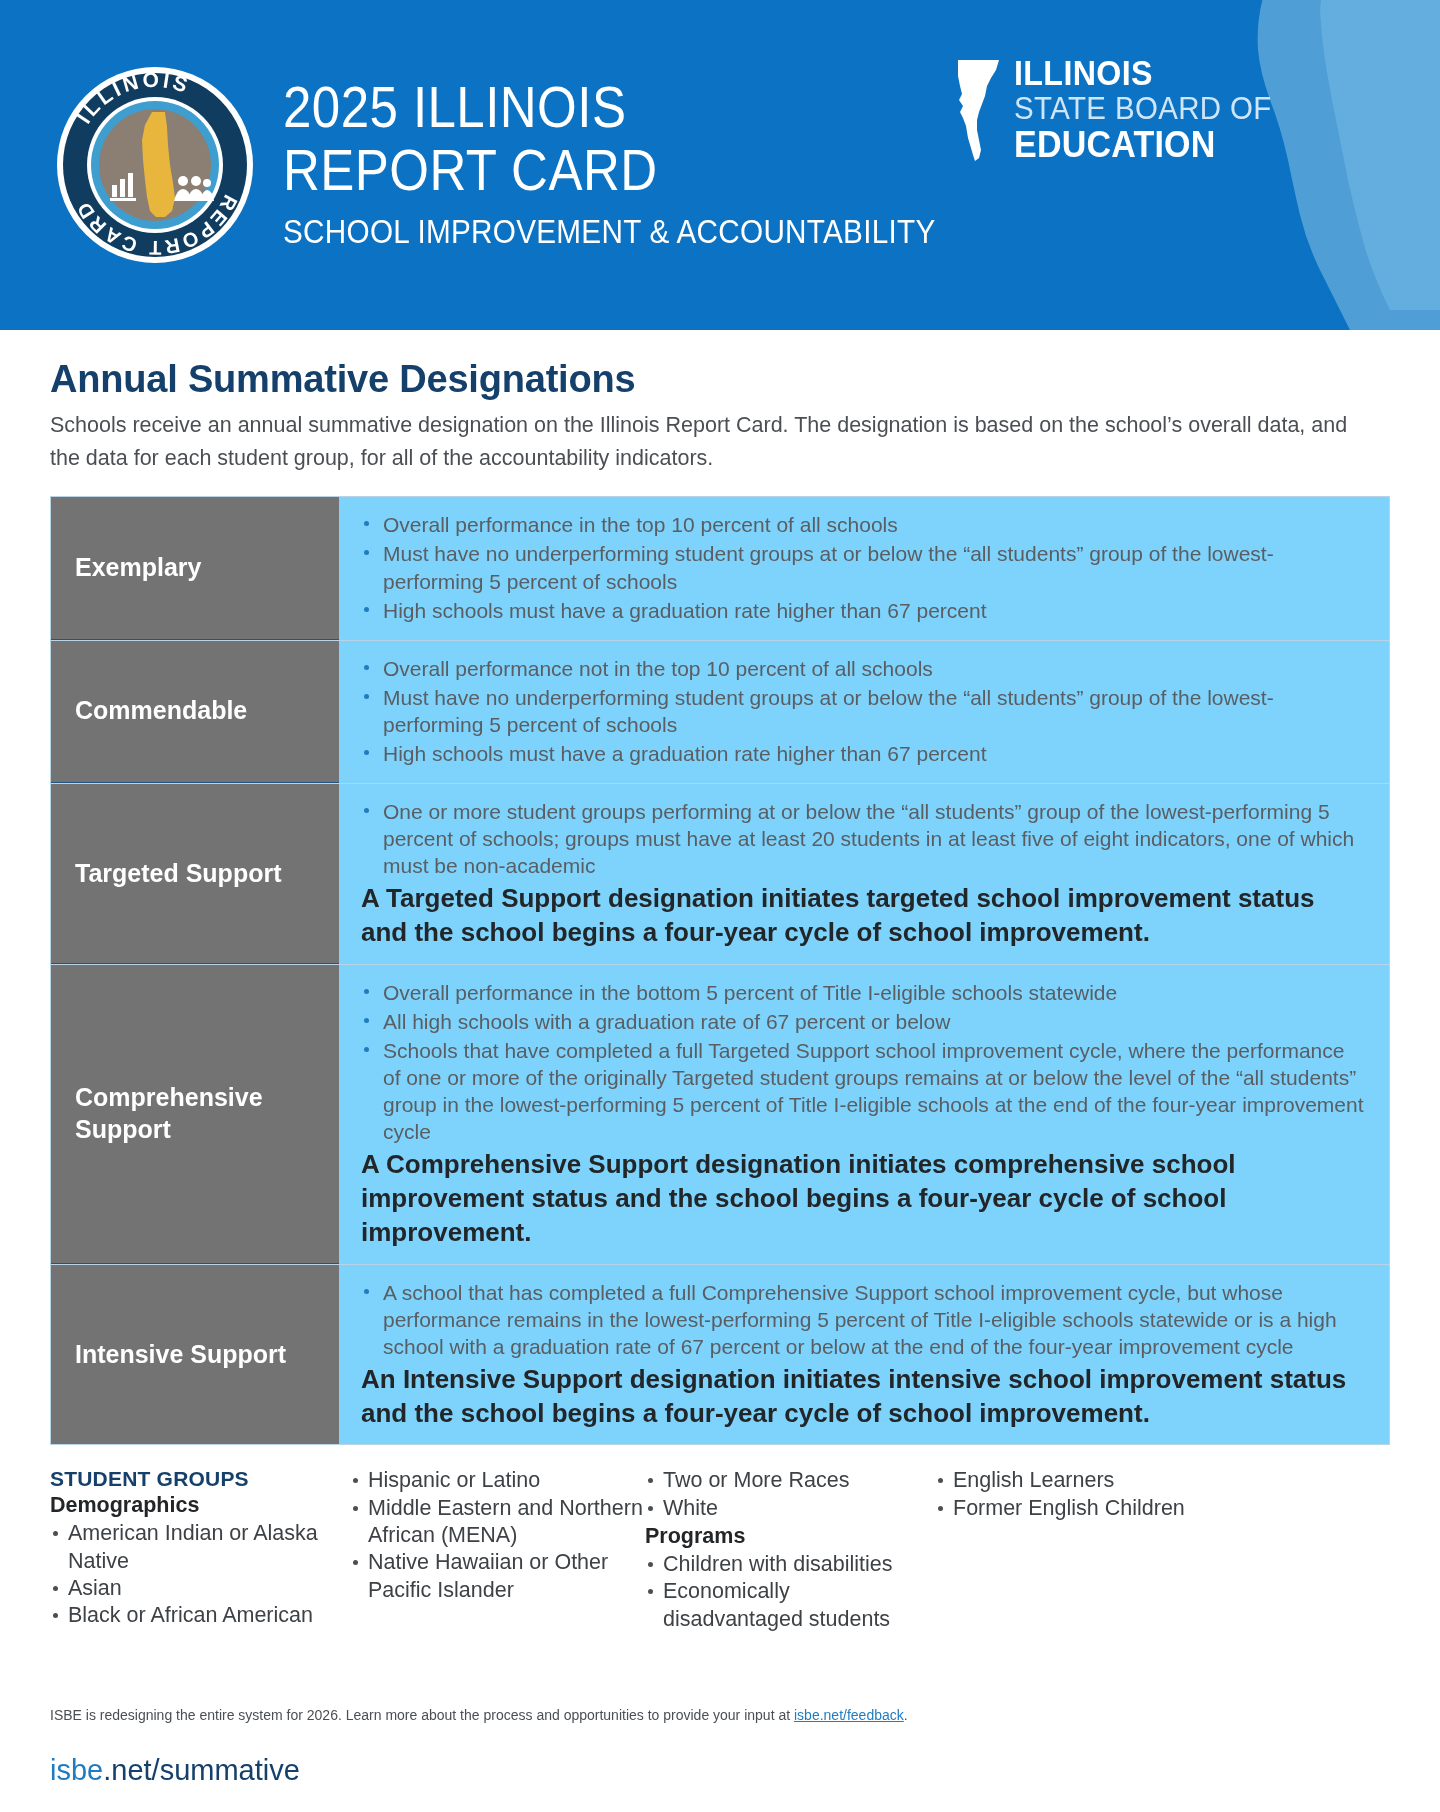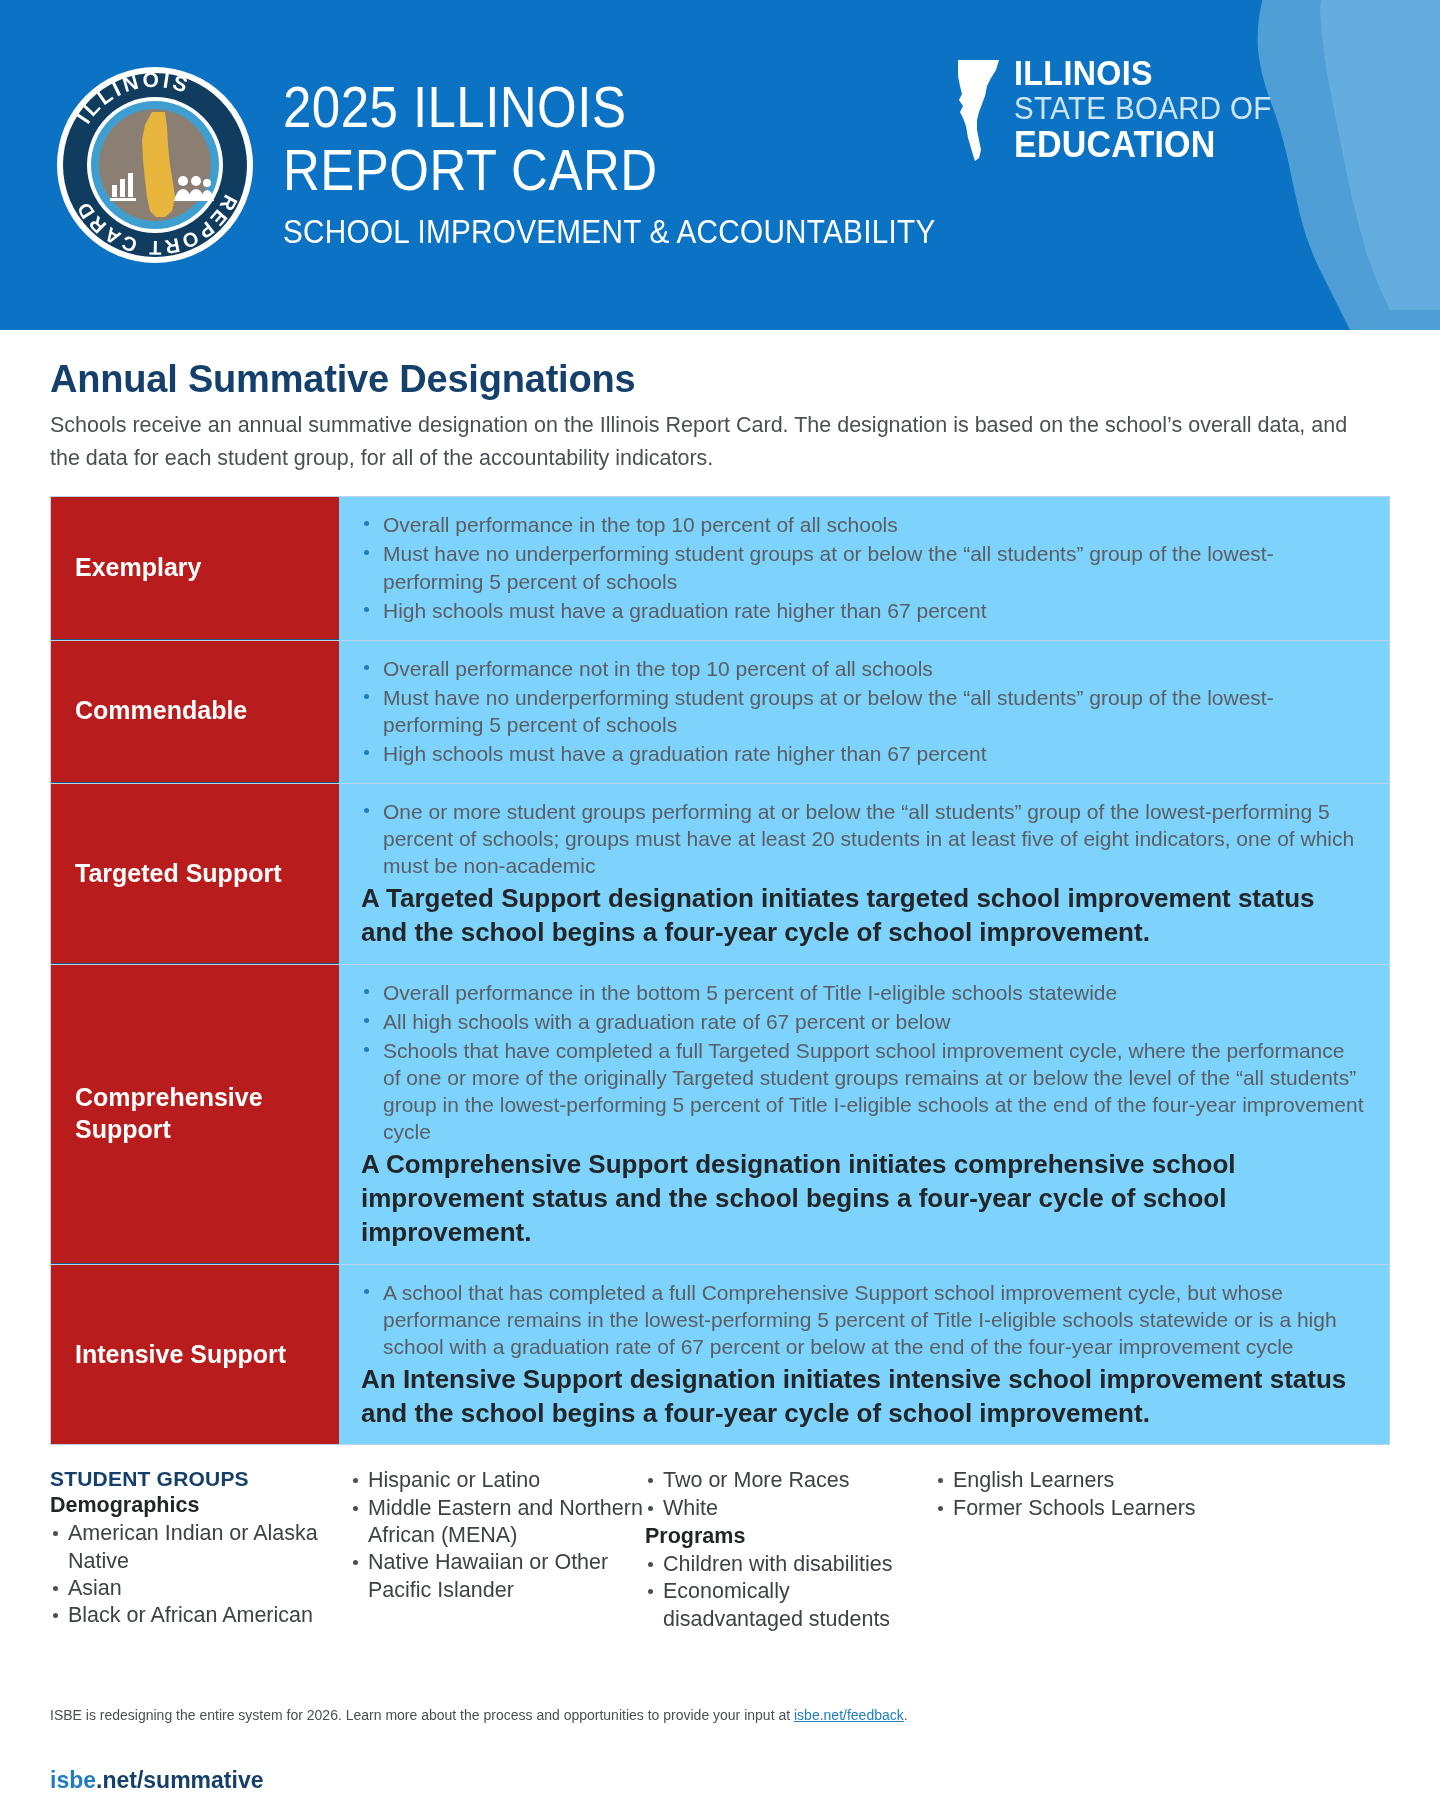--- a/index.html
+++ b/index.html
@@ -157,21 +157,21 @@
   }
   .row {
     display: flex;
     border-bottom: 1px solid #b9d4e6;
     min-height: 60px;
   }
   .row:last-child { border-bottom: none; }
 
   .label-cell {
     flex: 0 0 288px;
-    background: #b91c1c;
+    background: #737373;
     color: #ffffff;
     display: flex;
     align-items: center;
     padding: 10px 0 10px 24px;
     box-sizing: border-box;
     border-bottom: 1px solid #1d5685;
   }
   .row:last-child .label-cell { border-bottom: none; }
   .label-cell .lbl {
     font-size: 25px;
@@ -274,23 +274,23 @@
     line-height: 1.52;
     color: #4b4f54;
     max-width: 1330px;
     font-family: "Liberation Sans Narrow", "Liberation Sans", sans-serif;
   }
   .footnote a {
     color: #1f7cc0;
     text-decoration: underline;
   }
   .urlline {
-    margin-top: 41px;
-    font-size: 23px;
-    font-weight: 700;
+    margin-top: 28px;
+    font-size: 29px;
+    font-weight: 400;
     color: #14406b;
     font-family: "Liberation Sans Narrow", "Liberation Sans", sans-serif;
   }
   .urlline .u1 { color: #1f7cc0; }
 </style>
 </head>
 <body>
 
 <div class="page">
 
@@ -461,21 +461,21 @@
         <div class="g-sub spaced">Programs</div>
         <ul class="g-list">
           <li>Children with disabilities</li>
           <li>Economically disadvantaged students</li>
         </ul>
       </div>
 
       <div class="gcol c4">
         <ul class="g-list">
           <li>English Learners</li>
-          <li>Former Schools Learners</li>
+          <li>Former English Children</li>
         </ul>
       </div>
     </div>
 
     <div class="footnote">
       <span>ISBE is redesigning the entire system for 2026. Learn more about the process and opportunities to provide your input at </span><a href="#">isbe.net/feedback</a><span>.</span>
     </div>
 
     <div class="urlline">
       <span class="u1">isbe</span><span>.net/summative</span>

